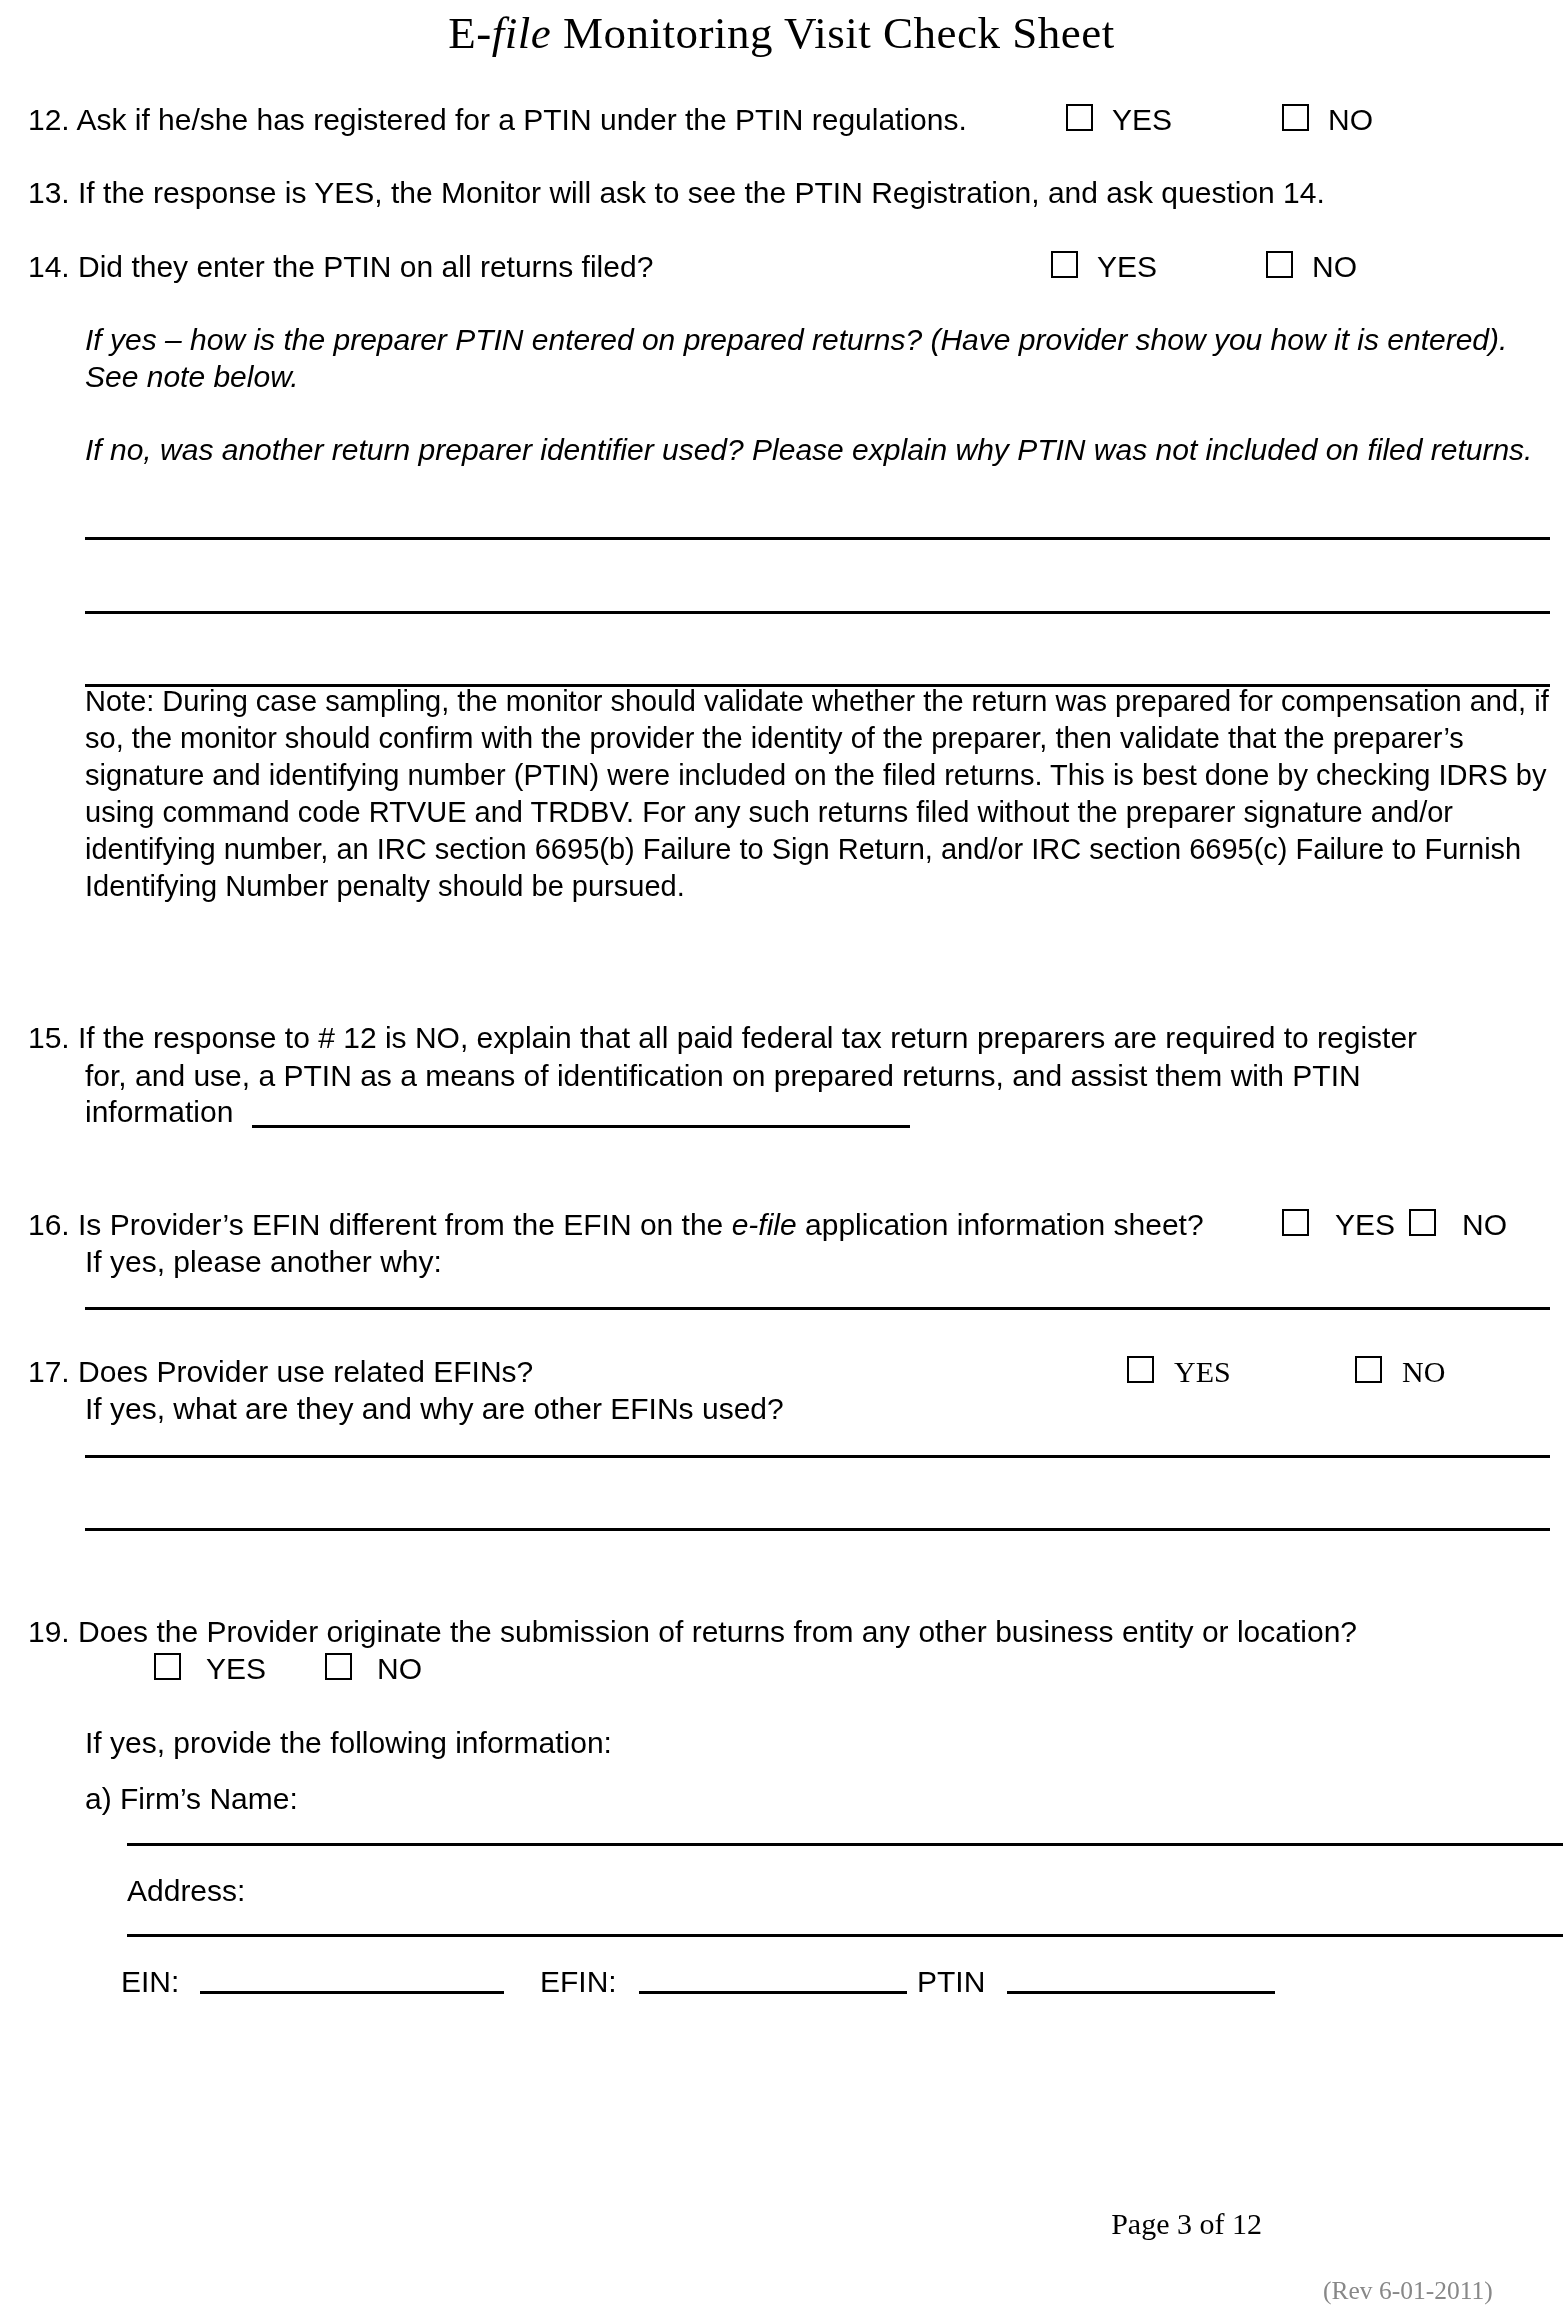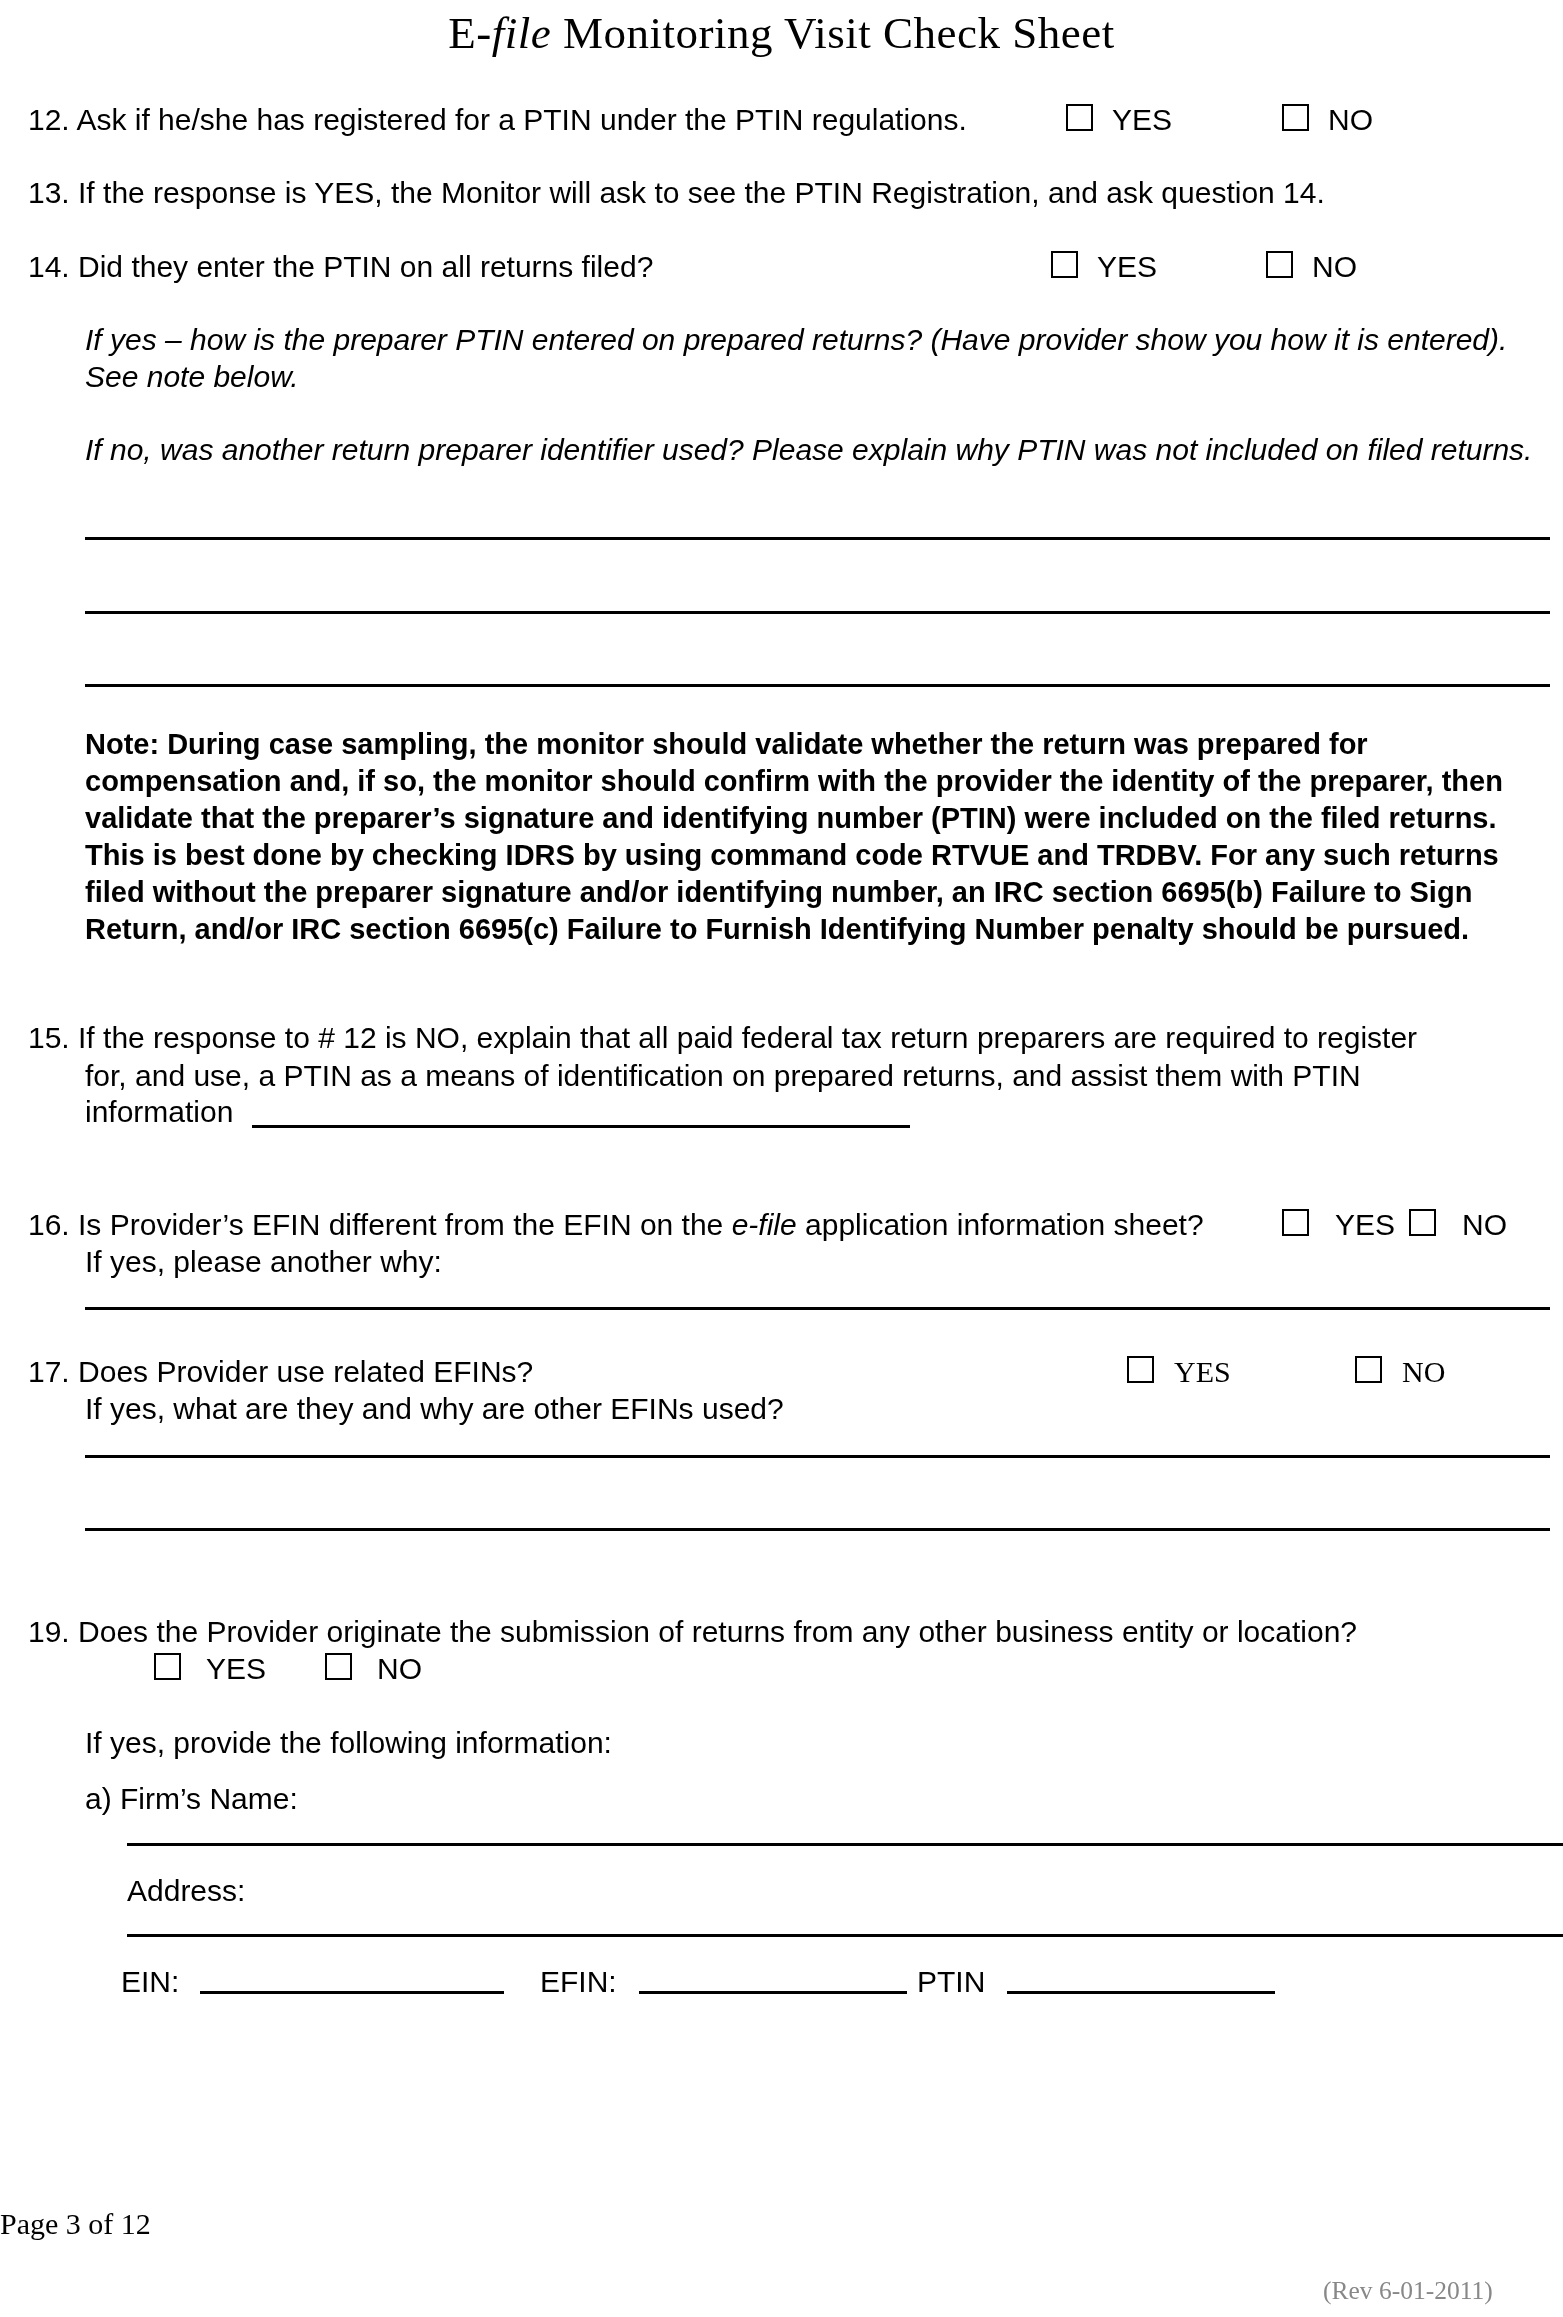--- a/index.html
+++ b/index.html
@@ -7,24 +7,24 @@
          font-family: "Liberation Sans", sans-serif; color: #000; }
   .abs { position: absolute; white-space: nowrap; }
   .t { font-size: 30px; line-height: 37px; }
   .title { font-family: Liberation Serif, serif; font-size: 45px; line-height: 59px;
            left: 0; width: 1563px; text-align: center; top: 3.9px; letter-spacing: 0.5px; }
   .title i { font-style: italic; }
   .cb { position: absolute; width: 26.5px; height: 26.5px; border: 2.5px solid #000; box-sizing: border-box; background: #fff; cursor: pointer; }
   .cbl { position: absolute; font-size: 30px; line-height: 37px; white-space: nowrap; }
   .serif { font-family: "Liberation Serif", serif; }
   .line { position: absolute; height: 2.9px; background: #000; }
-  .note { position: absolute; left: 85px; top: 726px; width: 1470px; font-weight: bold;
+  .note { position: absolute; left: 85px; top: 683px; width: 1470px; font-weight: normal;
           font-size: 29px; line-height: 37px; white-space: normal; }
   .para { position: absolute; left: 85px; width: 1470px; font-size: 30px; line-height: 37px; white-space: normal; font-style: italic; }
-  .footer-page { font-family: "Liberation Serif", serif; font-size: 30px; left: 0; width: 1262px; text-align: left; top: 2205px; line-height: 37px; }
+  .footer-page { font-family: "Liberation Serif", serif; font-size: 30px; left: 0; width: 1262px; text-align: right; top: 2205px; line-height: 37px; }
   .rev { font-family: "Liberation Serif", serif; font-size: 25.5px; color: #888; left: 1323px; top: 2274px; line-height: 33px; }
   .fill { cursor: text; }
 </style>
 </head>
 <body>
 
 <div class="abs title"><span>E-</span><i>file</i><span> Monitoring Visit Check Sheet</span></div>
 
 <div class="abs t" style="left:28px; top:101px;">12. Ask if he/she has registered for a PTIN under the PTIN regulations.</div>
 <div class="cb" style="left:1066px; top:104px;"></div>

